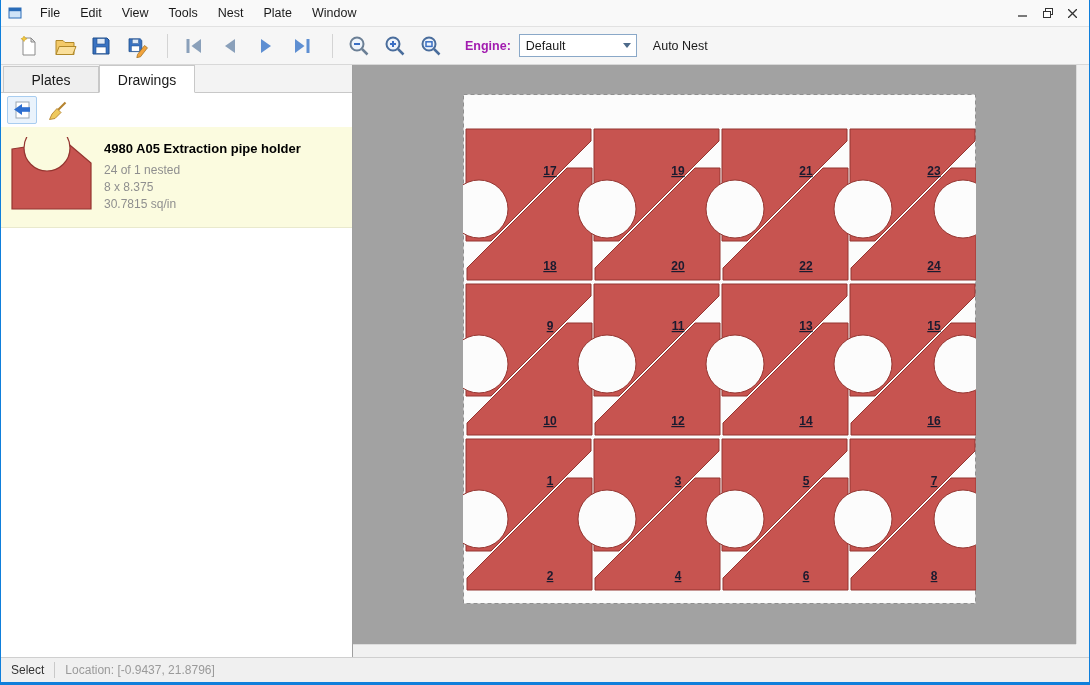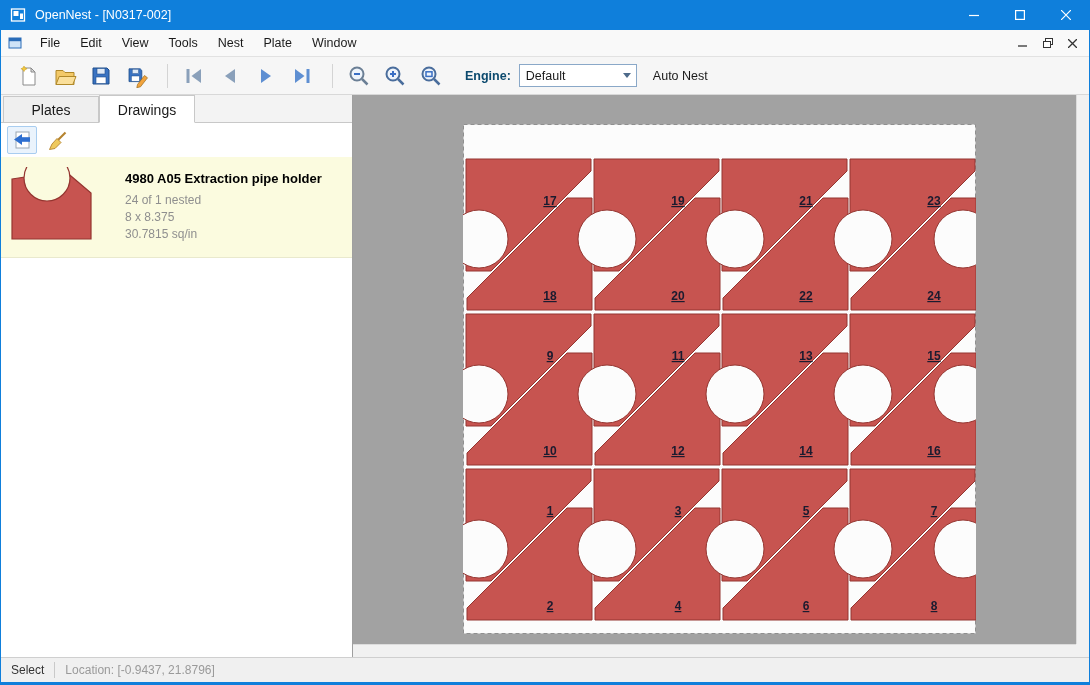--- a/index.html
+++ b/index.html
@@ -17,38 +17,38 @@
   .menubar{height:26px;background:#f9f9f9;display:flex;align-items:center;border-bottom:1px solid #e2e2e2;flex:0 0 auto;}
   .mdi-doc-icon{width:16px;height:16px;margin:0 7px 0 6px;display:inline-flex;}
   .menu-item{font-size:12.5px;color:#1a1a1a;padding:5px 10px;cursor:default;}
   .mdi-controls{margin-left:auto;display:flex;align-items:center;padding-right:4px;}
   .mdi-btn{width:25px;height:20px;display:flex;align-items:center;justify-content:center;}
 
   
   .toolbar{height:37px;background:#f6f6f6;display:flex;align-items:center;border-bottom:1px solid #d8d8d8;padding-left:12px;flex:0 0 auto;}
   .tool-btn{width:32px;height:30px;display:flex;align-items:center;justify-content:center;margin-right:4px;border-radius:2px;}
   .tool-sep{width:1px;height:24px;background:#d4d4d4;margin:0 10px;}
-  .engine-label{font-size:12.5px;font-weight:bold;color:#0c4a6e;margin:0 8px 0 14px;}
+  .engine-label{font-size:12.5px;font-weight:bold;color:#a21caf;margin:0 8px 0 14px;}
   .combo{width:118px;height:23px;background:#fff;border:1px solid #8aa8c8;display:flex;align-items:center;box-sizing:border-box;}
   .combo-value{flex:1;font-size:12.5px;padding-left:6px;color:#1a1a1a;}
   .combo-arrow{width:18px;display:flex;align-items:center;justify-content:center;}
   .combo-arrow::after{content:"";border-left:4px solid transparent;border-right:4px solid transparent;border-top:5px solid #4d6a8a;}
   .auto-nest{font-size:12.5px;color:#1a1a1a;margin-left:16px;}
 
   
   .main{flex:1;display:flex;min-height:0;}
   .sidepanel{width:352px;flex:0 0 auto;background:#fff;border-right:1px solid #9f9f9f;display:flex;flex-direction:column;box-sizing:border-box;}
   .tabstrip{height:28px;background:#f3f3f3;border-bottom:1px solid #c8c8c8;display:flex;align-items:flex-end;padding-left:2px;box-sizing:border-box;}
   .tab{min-width:96px;text-align:center;font-size:14px;color:#1a1a1a;padding:5px 4px 4px;background:#efefef;border:1px solid #c8c8c8;border-bottom:none;box-sizing:border-box;}
   .tab.active{background:#fff;position:relative;top:1px;padding-top:6px;border-bottom:1px solid #fff;}
   .subtoolbar{height:34px;background:#fff;display:flex;align-items:center;padding-left:6px;}
   .sub-btn{width:28px;height:26px;display:flex;align-items:center;justify-content:center;margin-right:6px;border-radius:2px;}
   .sub-btn.framed{border:1px solid #a8cdf0;background:#eaf3fc;}
   .drawing-list{flex:1;overflow:hidden;background:#fff;}
-  .drawing-item{display:flex;gap:24px;padding:10px 8px;background:#fbfbdf;border-bottom:1px solid #e9e9cd;align-items:flex-start;}
+  .drawing-item{display:flex;gap:3px;padding:10px 8px;background:#fbfbdf;border-bottom:1px solid #e9e9cd;align-items:flex-start;}
   .thumb{width:92px;height:80px;flex:0 0 auto;}
   .item-meta{padding-top:4px;}
   .item-title{font-size:13px;font-weight:bold;color:#000;margin-bottom:6px;}
   .item-line{font-size:12px;color:#8f8f8f;line-height:17px;}
 
   .canvas{position:relative;flex:1;background:#a2a2a2;overflow:hidden;}
   .plate-svg{position:absolute;left:110px;top:29px;}
   .part-num{font:bold 12px "Liberation Sans",sans-serif;text-decoration:underline;fill:#1b1b2f;}
   .vscroll{position:absolute;right:0;top:0;bottom:13px;width:13px;background:#f1f1f1;border-left:1px solid #dcdcdc;box-sizing:border-box;}
   .hscroll{position:absolute;left:0;right:13px;bottom:0;height:13px;background:#f1f1f1;border-top:1px solid #dcdcdc;box-sizing:border-box;}
@@ -63,47 +63,20 @@
   .sb-right .sb-seg{border-left:1px solid #c9c9c9;padding:4px 12px;}
   .sb-gpu{color:#00a000;}
   .size-grip{width:14px;height:14px;margin:6px 2px 0 0;}
   .bottom-edge{height:3px;background:#0f7fdb;flex:0 0 auto;}
 </style>
 </head>
 <body>
 
 <div class="window">
 
-  <div class="titlebar">
-    <span class="app-icon">
-      <svg viewBox="0 0 16 16" width="16" height="16">
-        <rect x="1.5" y="2" width="13" height="12" fill="none" stroke="#fff" stroke-width="1.3"></rect>
-        <rect x="3.5" y="4" width="5" height="5" fill="#fff"></rect>
-        <rect x="10" y="6.5" width="3" height="5.5" fill="#fff"></rect>
-      </svg>
-    </span>
-    <span class="title-text">OpenNest - [N0317-002]</span>
-    <div class="tb-buttons">
-      <div class="tb-btn">
-        <svg width="10" height="10" viewBox="0 0 10 10">
-            <line x1="0" y1="5.5" x2="10" y2="5.5" stroke="#fff" stroke-width="1.2"></line>
-          </svg>
-      </div>
-      <div class="tb-btn">
-        <svg width="10" height="10" viewBox="0 0 10 10">
-            <rect x="0.6" y="0.6" width="8.8" height="8.8" fill="none" stroke="#fff" stroke-width="1.2"></rect>
-          </svg>
-      </div>
-      <div class="tb-btn">
-        <svg width="10" height="10" viewBox="0 0 10 10">
-            <path d="M0,0 L10,10 M10,0 L0,10" stroke="#fff" stroke-width="1.2"></path>
-          </svg>
-      </div>
-    </div>
-  </div>
 
   <div class="menubar">
     <span class="mdi-doc-icon">
       <svg viewBox="0 0 16 16" width="16" height="16">
         <rect x="2" y="3" width="12" height="10" fill="#cfe3f7" stroke="#2a6cb8" stroke-width="1"></rect>
         <rect x="2" y="3" width="12" height="3.2" fill="#2a6cb8"></rect>
       </svg>
     </span>
     <span class="menu-item">File</span>
     <span class="menu-item">Edit</span>

